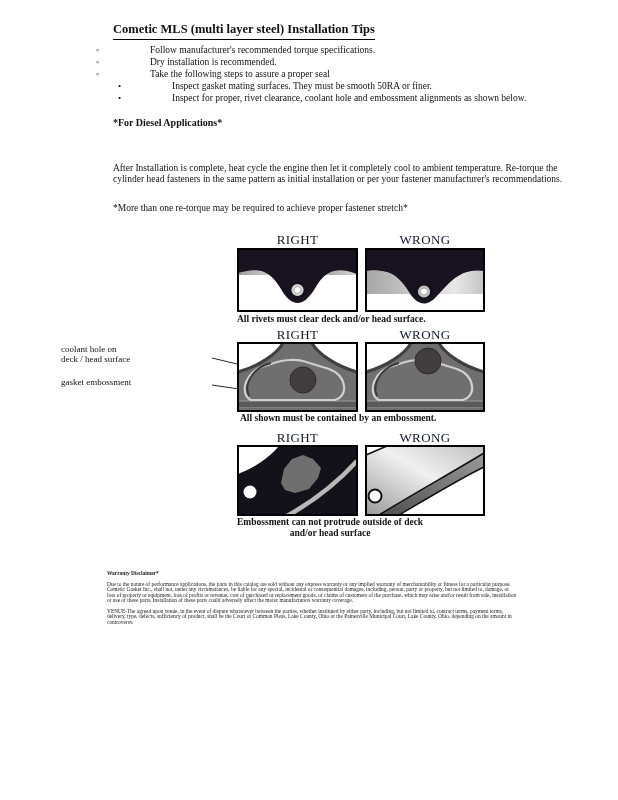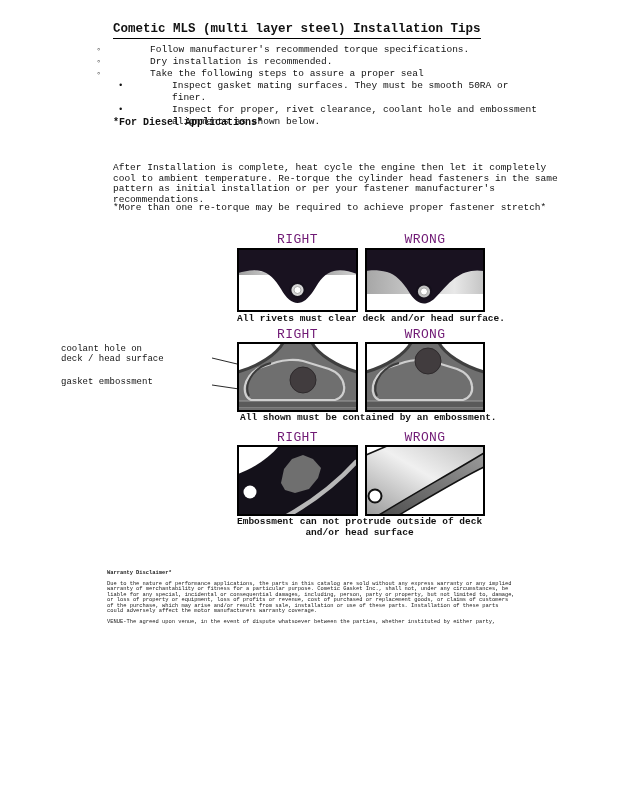--- a/index.html
+++ b/index.html
@@ -1,33 +1,33 @@
 <!DOCTYPE html>
 <html><head>
 <meta charset="utf-8">
 <style>
   html,body{margin:0;padding:0;background:#fff;}
   .page{position:relative;width:618px;height:624px;background:#ffffff;
-        font-family:Liberation Mono, monospace;color:#111;overflow:hidden;}
+        font-family:Liberation Serif, serif;color:#111;overflow:hidden;}
 
   .title{position:absolute;left:113px;top:22px;font-size:12.5px;font-weight:700;
          border-bottom:1.6px solid #000;padding-bottom:2px;white-space:nowrap;}
 
   .bullets{position:absolute;left:96px;top:44px;width:445px;font-size:9.5px;line-height:12px;}
   .bullet-row{display:flex;gap:45px;}
   .bullet-row .mk{width:9px;flex:0 0 9px;}
   .bullet-row .mk::before{content:"\25E6";font-size:9px;}
   .bullet-row.sub{margin-left:22px;}
   .bullet-row.sub .mk::before{content:"\2022";}
 
   .diesel-heading{position:absolute;left:113px;top:117px;font-size:10px;font-weight:700;}
   .para{position:absolute;left:113px;width:452px;font-size:9.5px;line-height:10.5px;}
   .para.p1{top:133px;} .para.p2{top:163px;} .para.p3{top:203px;width:460px;}
 
-  .fig-label{position:absolute;font-size:13px;letter-spacing:.4px;text-align:center;color:#701a75;}
+  .fig-label{position:absolute;font-size:13px;letter-spacing:.4px;text-align:center;color:#0f172a;}
   .fig-caption{position:absolute;font-size:9.5px;font-weight:700;line-height:10.5px;white-space:pre-line;}
   .fig-box{position:absolute;display:block;}
   .callout{position:absolute;left:61px;width:150px;font-size:9px;line-height:10px;white-space:pre-line;}
   .leader{position:absolute;left:211px;top:352px;}
 
   .warranty{position:absolute;left:107px;top:571px;width:410px;font-size:5.4px;line-height:5.5px;color:#222;}
   .warranty .w-head{font-weight:700;margin:0 0 5px 0;}
   .warranty p{margin:0 0 5px 0;white-space:pre-line;}
 
   .page-code{position:absolute;left:384px;top:756px;font-size:13.5px;letter-spacing:.2px;color:#161616;margin-left:36px;}

